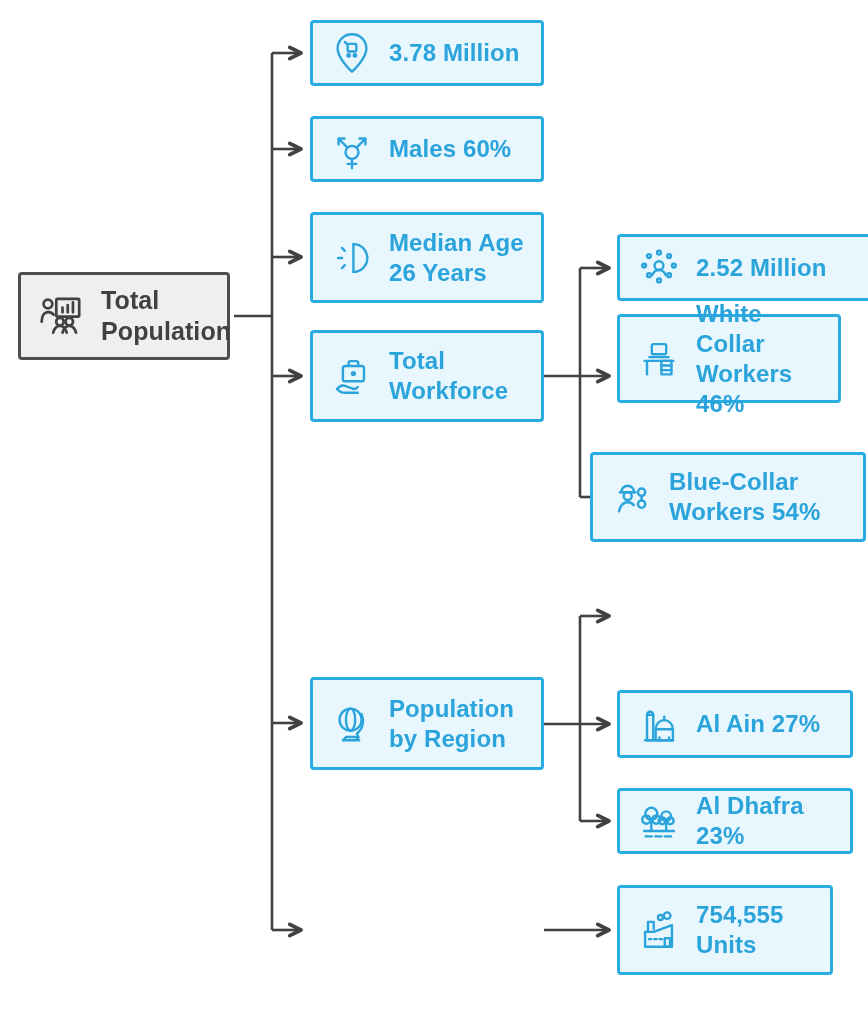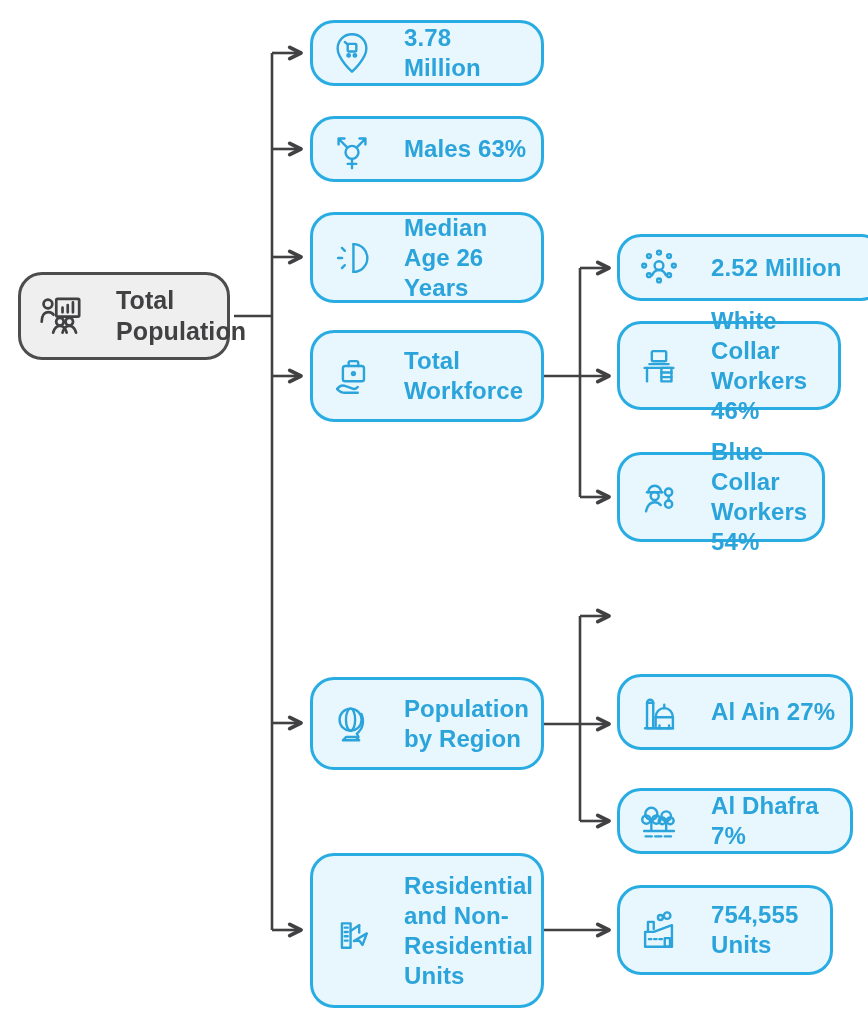--- a/index.html
+++ b/index.html
@@ -12,22 +12,22 @@
     --connector:#414042;
   }
   html,body{margin:0;padding:0;background:#ffffff;}
   .canvas{
     position:relative;width:868px;height:1024px;overflow:hidden;
     font-family:"Liberation Sans",sans-serif;background:#ffffff;
   }
   .connectors{position:absolute;left:0;top:0;width:868px;height:1024px;}
   .connectors path{stroke:var(--connector);stroke-width:2.6;fill:none;}
   .node{
-    position:absolute;display:flex;align-items:center;gap:29px;
-    box-sizing:border-box;border-radius:24px;padding:8px 8px 8px 16px;
+    position:absolute;display:flex;align-items:center;gap:14px;
+    box-sizing:border-box;border-radius:4px;padding:8px 8px 8px 16px;
   }
   .node.child{
     background:var(--node-fill);
     border:3px solid var(--accent-border);
     color:var(--accent-text);
   }
   .node.root{
     background:var(--root-fill);
     border:3px solid var(--root-border);
     color:var(--root-text);
@@ -103,21 +103,21 @@
 
   <div class="node child" style="left:310px;top:116px;width:234px;height:66px">
     <span class="icon">
       <svg viewBox="0 0 48 48">
         <circle cx="24" cy="27.5" r="6.8"></circle>
         <path d="M24 34.5V44M19.5 39.5h9"></path>
         <path d="M28.8 22.6L38 13.3M31.8 13H38v6.2"></path>
         <path d="M19.2 22.6L10 13.3M16.2 13H10v6.2"></path>
       </svg>
     </span>
-    <span class="label">Males 63%</span>
+    <span class="label">Males 60%</span>
   </div>
 
   <div class="node child" style="left:310px;top:212px;width:234px;height:91px">
     <span class="icon">
       <svg viewBox="0 0 48 48">
         <path d="M25.5 9.5v29"></path>
         <path d="M25.5 9.5c8 0 14.5 6.5 14.5 14.5S33.5 38.5 25.5 38.5"></path>
         <path d="M13.5 13.5l3 3"></path>
         <path d="M9.5 24h4.2"></path>
         <path d="M13.5 34.5l3-3"></path>
@@ -144,82 +144,70 @@
         <rect x="14.5" y="13.5" width="22" height="16" rx="2.5"></rect>
         <path d="M20.5 13.5v-3a2 2 0 0 1 2-2h6a2 2 0 0 1 2 2v3"></path>
         <circle cx="25.5" cy="21.5" r="1.5"></circle>
         <path d="M8.5 37.5c2.5-3.5 5.5-4.5 9-3l6.5 2.5c2.5 1 4.5.5 6-1.5"></path>
         <path d="M8.5 37.5c2 2.5 5 4 8.5 4h13"></path>
       </svg>
     </span>
     <span class="label">Total Workforce</span>
   </div>
 
-  <div class="node child" style="left:310px;top:853px;width:234px;height:155px">
-    <span class="icon">
-      <svg viewBox="0 0 48 48">
-        <rect x="13.5" y="16" width="9" height="25.5"></rect>
-        <path d="M16.5 20.5h3M16.5 25h3M16.5 29.5h3M16.5 34h3"></path>
-        <path d="M22.5 24l9-6"></path>
-        <path d="M31.5 18v7.5"></path>
-        <path d="M26 34.5l13.5-8-4.5 12-3.5-4.5z"></path>
-      </svg>
-    </span>
-    <span class="label">Residential and Non-Residential Units</span>
-  </div>
 
   <div class="node child" style="left:617px;top:234px;width:268px;height:67px">
     <span class="icon">
       <svg viewBox="0 0 48 48">
         <circle cx="24" cy="21.5" r="4.6"></circle>
         <path d="M16.8 31.5c1.6-3.6 4.3-5.4 7.2-5.4s5.6 1.8 7.2 5.4"></path>
         <circle cx="24" cy="8" r="2"></circle>
           <circle cx="34.5" cy="11.5" r="2"></circle>
         <circle cx="39.5" cy="21.5" r="2"></circle>
           <circle cx="34.5" cy="31.5" r="2"></circle>
         <circle cx="24" cy="37" r="2"></circle>
           <circle cx="13.5" cy="31.5" r="2"></circle>
         <circle cx="8.5" cy="21.5" r="2"></circle>
           <circle cx="13.5" cy="11.5" r="2"></circle>
       </svg>
     </span>
     <span class="label">2.52 Million</span>
   </div>
 
-  <div class="node child" style="left:617px;top:321px;width:224px;height:89px">
+  <div class="node child" style="left:617px;top:314px;width:224px;height:89px">
     <span class="icon">
       <svg viewBox="0 0 48 48">
         <rect x="16.5" y="8.5" width="15" height="10.5" rx="1.5"></rect>
         <path d="M14 22h20"></path>
         <path d="M9 26h30"></path>
         <path d="M11.5 26v14"></path>
         <rect x="26.5" y="26" width="10.5" height="14"></rect>
         <path d="M26.5 30.8h10.5M26.5 35.6h10.5"></path>
       </svg>
     </span>
     <span class="label">White-Collar Workers 46%</span>
   </div>
 
-  <div class="node child" style="left:617px;top:452px;width:208px;height:90px">
+  <div class="node child" style="left:590px;top:452px;width:276px;height:90px">
     <span class="icon">
       <svg viewBox="0 0 48 48">
         <path d="M12.8 19a6.7 6.7 0 0 1 13.4 0"></path>
         <path d="M11.5 19h16"></path>
         <circle cx="19.5" cy="23" r="4.2"></circle>
         <path d="M10.5 39c1.2-6 4.8-9.5 9-9.5 2.4 0 4.6 1 6.3 3"></path>
         <circle cx="34" cy="19" r="3.8"></circle>
         <circle cx="34" cy="31.5" r="3.8"></circle>
         <path d="M34 22.8v4.9"></path>
       </svg>
     </span>
     <span class="label">Blue-Collar Workers 54%</span>
   </div>
 
 
-  <div class="node child" style="left:617px;top:674px;width:236px;height:76px">
+  <div class="node child" style="left:617px;top:690px;width:236px;height:68px">
     <span class="icon">
       <svg viewBox="0 0 48 48">
         <path d="M9.5 41h29"></path>
         <rect x="11.5" y="14.5" width="6.5" height="26.5"></rect>
         <path d="M11.5 14.5a3.25 3.25 0 0 1 6.5 0"></path>
         <path d="M20.5 29.5c0-5.5 4-9.5 9-9.5s9 4 9 9.5"></path>
         <rect x="20.5" y="29.5" width="18" height="11.5"></rect>
         <path d="M29.5 20v-3.5"></path>
         <path d="M24.5 41v-3M34.5 41v-3"></path>
       </svg>
@@ -235,21 +223,21 @@
         <circle cx="21.2" cy="22.5" r="4.3"></circle>
         <path d="M16 23.5V34"></path>
         <circle cx="31.5" cy="19" r="5"></circle>
         <circle cx="27.3" cy="23.8" r="3.6"></circle>
         <circle cx="35.7" cy="23.8" r="3.6"></circle>
         <path d="M31.5 25v9"></path>
         <path d="M8.5 34.5h31"></path>
         <path d="M10 40h6.5M20 40h6.5M30 40h6.5"></path>
       </svg>
     </span>
-    <span class="label">Al Dhafra 7%</span>
+    <span class="label">Al Dhafra 23%</span>
   </div>
 
   <div class="node child" style="left:617px;top:885px;width:216px;height:90px">
     <span class="icon">
       <svg viewBox="0 0 48 48">
         <path d="M12.5 26V15.5h6V23"></path>
         <circle cx="25.5" cy="11" r="2.6"></circle>
         <circle cx="32.5" cy="9" r="3.4"></circle>
         <path d="M9.5 41.5V26h9l19-7v22.5z"></path>
         <path d="M13.5 33.5h2.5M19 33.5h2.5M24.5 33.5h2.5"></path>

